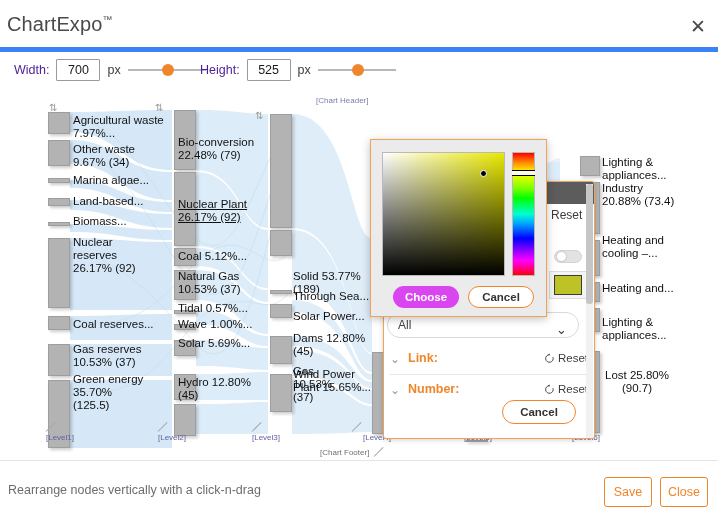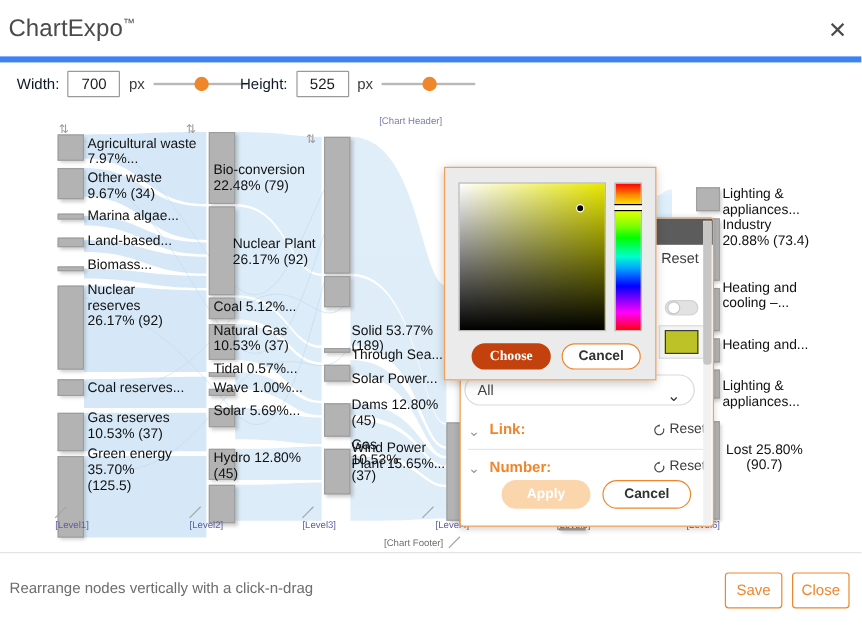--- a/index.html
+++ b/index.html
@@ -26,21 +26,21 @@
     position: absolute; right: 8px; top: 16px;
     width: 24px; height: 24px; line-height: 22px; text-align: center;
     font-size: 19px; color: #4a4a4a; cursor: pointer; font-weight: 300;
   }
 
   
   .toolbar {
     position: absolute; left: 0; top: 53px; width: 718px; height: 34px;
     background: #fff;
   }
-  .tb-label { font-size: 12.5px; color: #0f172a; }
+  .tb-label { font-size: 12.5px; color: #4c1d95; }
   .tb-unit  { font-size: 12.5px; color: #3c3c3c; }
   .numbox {
     width: 44px; height: 22px; border: 1px solid #9a9a9a; background: #fff;
     font-family: "Liberation Sans", sans-serif; font-size: 12.5px;
     text-align: center; color: #1b1b1b; border-radius: 1px; padding: 0;
   }
   .slider { position: relative; width: 78px; height: 14px; }
   .slider .track {
     position: absolute; left: 0; top: 6px; width: 78px; height: 2px;
     background: #b8b8b8;
@@ -199,21 +199,21 @@
   .cp-hue .hsel {
     position: absolute; left: -1px; width: 23px; height: 6px;
     border-top: 1px solid #000; border-bottom: 1px solid #000;
     background: #fffbe0;
   }
   .cp-btn {
     position: absolute; top: 146px; height: 22px; border-radius: 11px;
     font-size: 11.5px; font-weight: bold; display: flex;
     align-items: center; justify-content: center; cursor: pointer;
   }
-  .cp-choose { left: 22px; width: 66px; background: #c2410c; color: #fff; border: none; font-family: Liberation Serif, serif; }
+  .cp-choose { left: 22px; width: 66px; background: #d946ef; color: #fff; border: none; }
   .cp-cancel { left: 97px; width: 66px; background: #fff; color: #333; border: 1px solid #f0862c; }
 
   
   .footer {
     position: absolute; left: 0; bottom: 0; width: 718px; height: 65px;
     border-top: 1px solid #e4e4e4; background: #fff;
   }
   .hint {
     position: absolute; left: 8px; top: 22px;
     font-size: 12.5px; color: #6d6d6d;
@@ -369,21 +369,21 @@
     <div class="node" style="left:174px;top:84px;width:22px;height:74px;"></div>
     <div class="node" style="left:174px;top:160px;width:22px;height:18px;"></div>
     <div class="node" style="left:174px;top:182px;width:22px;height:30px;"></div>
     <div class="node" style="left:174px;top:222px;width:22px;height:4px;"></div>
     <div class="node" style="left:174px;top:236px;width:22px;height:6px;"></div>
     <div class="node" style="left:174px;top:252px;width:22px;height:16px;"></div>
     <div class="node" style="left:174px;top:286px;width:22px;height:26px;"></div>
     <div class="node" style="left:174px;top:316px;width:22px;height:32px;"></div>
 
     <div class="nlabel" style="left:178px;top:48px;width:88px;">Bio-conversion 22.48% (79)</div>
-    <div class="nlabel" style="left:194px;top:110px;width:88px;">Nuclear Plant 26.17% (92)</div>
+    <div class="nlabel" style="left:178px;top:110px;width:88px;text-decoration:underline;">Nuclear Plant 26.17% (92)</div>
     <div class="nlabel" style="left:178px;top:162px;width:95px;">Coal 5.12%...</div>
     <div class="nlabel" style="left:178px;top:182px;width:88px;">Natural Gas 10.53% (37)</div>
     <div class="nlabel" style="left:178px;top:214px;width:95px;">Tidal 0.57%...</div>
     <div class="nlabel" style="left:178px;top:230px;width:95px;">Wave 1.00%...</div>
     <div class="nlabel" style="left:178px;top:249px;width:95px;">Solar 5.69%...</div>
     <div class="nlabel" style="left:178px;top:288px;width:85px;">Hydro 12.80% (45)</div>
 
     <div class="node" style="left:270px;top:26px;width:22px;height:114px;"></div>
     <div class="node" style="left:270px;top:142px;width:22px;height:26px;"></div>
     <div class="node" style="left:270px;top:202px;width:22px;height:4px;"></div>
@@ -471,21 +471,20 @@
         <span class="sec-title">Number:</span>
         <span class="sec-reset">
           <svg width="11" height="11" viewBox="0 0 16 16">
             <path d="M8 2.5A5.5 5.5 0 1 0 13 6" fill="none" stroke="#444" stroke-width="1.4"></path>
             <path d="M8.3 0.9 L8.3 3.8 L5.6 2.4 Z" fill="#444"></path>
           </svg>
           <span>Reset</span>
         </span>
       </div>
 
-      <div class="btn-pill btn-apply">Apply</div>
       <div class="btn-pill btn-cancel2">Cancel</div>
 
       <div class="sp-scroll">
         <div class="thumb"></div>
       </div>
     </div>
 
     <div class="cp">
       <div class="cp-sv">
         <div class="marker"></div>

